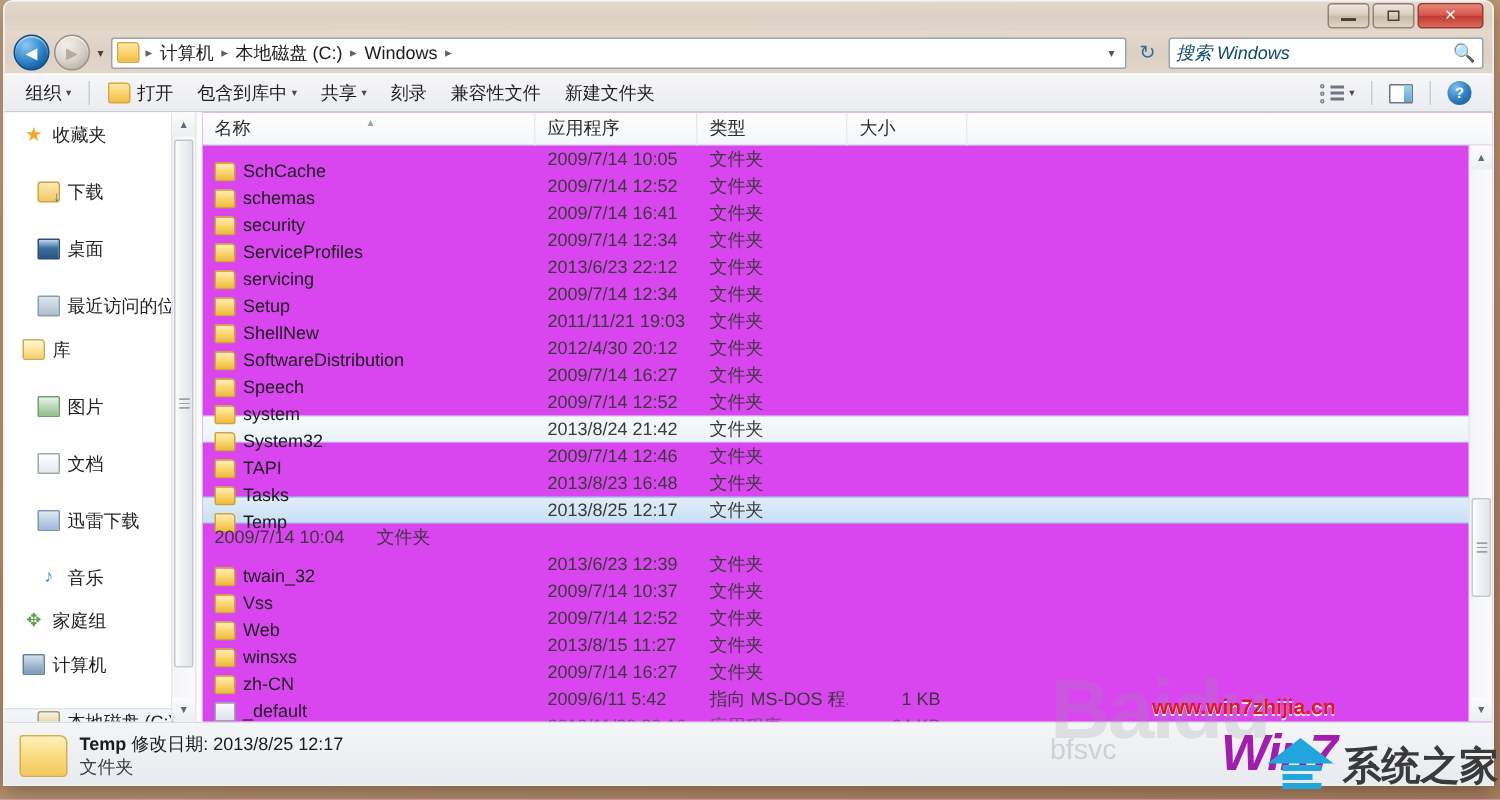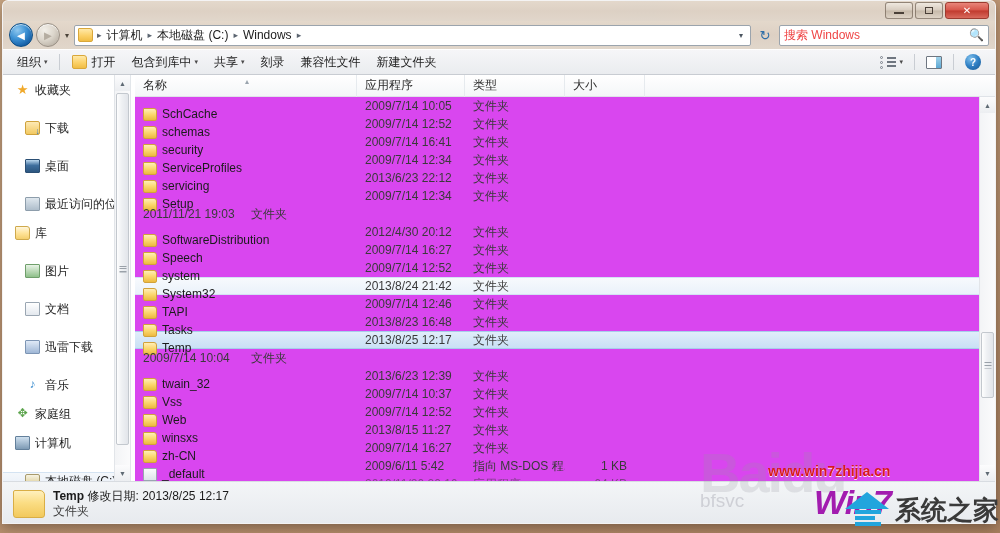--- a/index.html
+++ b/index.html
@@ -84,21 +84,21 @@
   .addr-drop { margin-left: auto; color: #4b5560; font-size: 8px; padding: 0 5px; }
   .refresh {
     width: 22px; height: 22px; flex: none; display:flex; align-items:center; justify-content:center;
     color:#2d6ea8; font-size: 13px;
   }
   .searchbox {
     width: 210px; flex: none; height: 21px; background: #fff;
     border: 1px solid #9ba4ad; border-radius: 2px;
     display: flex; align-items: center; padding: 0 4px;
   }
-  .searchbox .ph { flex: 1; color: #ef4444; font-size: 12px; }
+  .searchbox .ph { flex: 1; color: #0c4a6e; font-style: italic; font-size: 12px; }
   .searchbox .mag { color: #5d7fa8; font-size: 12px; }
 
   
   #toolbar {
     height: 26px; display: flex; align-items: center; padding: 0 6px;
     background: linear-gradient(180deg,#f6f6f8 0%, #eaecef 100%);
     border-top: 1px solid #fff; border-bottom: 1px solid #c8ccd2;
   }
   .tbitem {
     display: flex; align-items: center; gap: 3px; height: 22px;
@@ -551,20 +551,24 @@
           <div class="row">
             <div class="cell name">
               <span class="fico"></span>
               <span>Setup</span>
             </div>
             <div class="cell date">2009/7/14 12:34</div>
             <div class="cell type">文件夹</div>
             <div class="cell size"></div>
           </div>
           <div class="row">
+            <div class="cell name">
+              <span class="fico"></span>
+              <span>ShellNew</span>
+            </div>
             <div class="cell date">2011/11/21 19:03</div>
             <div class="cell type">文件夹</div>
             <div class="cell size"></div>
           </div>
           <div class="row">
             <div class="cell name">
               <span class="fico"></span>
               <span>SoftwareDistribution</span>
             </div>
             <div class="cell date">2012/4/30 20:12</div>

